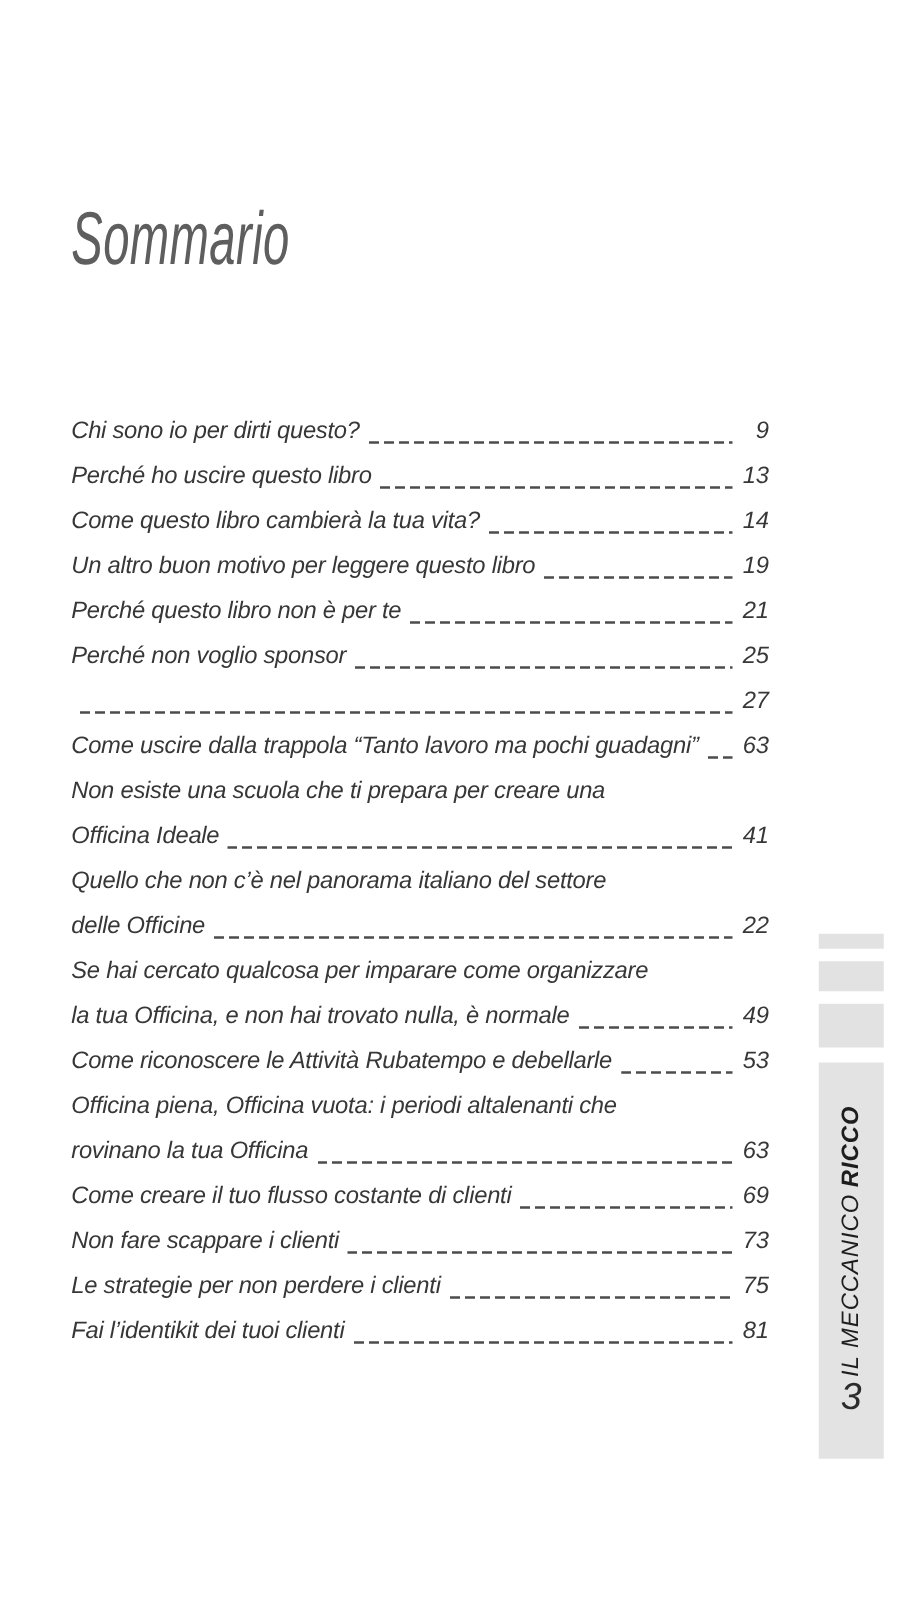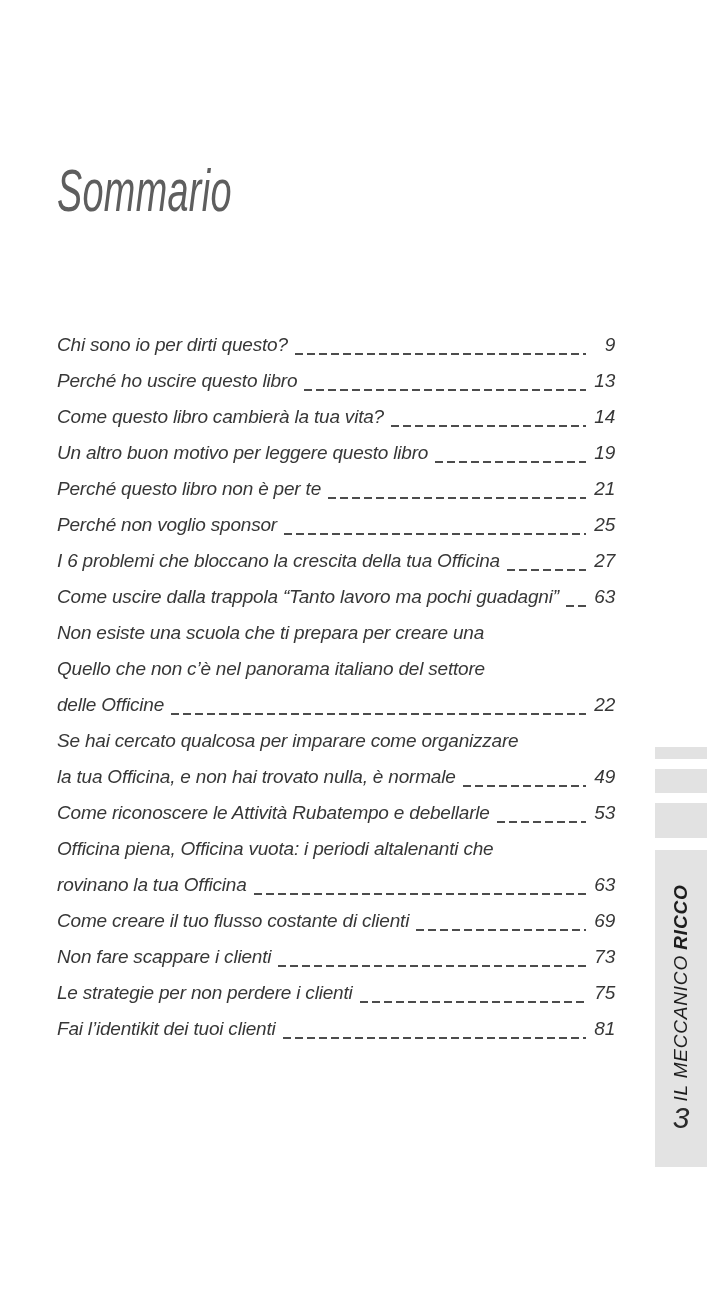--- a/index.html
+++ b/index.html
@@ -135,31 +135,35 @@
         <span class="toc-label">Perché questo libro non è per te</span>
         <span class="toc-leader"></span>
         <span class="toc-page">21</span>
       </div>
       <div class="toc-row">
         <span class="toc-label">Perché non voglio sponsor</span>
         <span class="toc-leader"></span>
         <span class="toc-page">25</span>
       </div>
       <div class="toc-row">
-        <span class="toc-label">I 6 problemi che bloccano la crescita della tua Officina</span>
         <span class="toc-leader"></span>
         <span class="toc-page">27</span>
       </div>
       <div class="toc-row">
         <span class="toc-label">Come uscire dalla trappola “Tanto lavoro ma pochi guadagni”</span>
         <span class="toc-leader"></span>
         <span class="toc-page">63</span>
       </div>
       <div class="toc-row">
         <span class="toc-label">Non esiste una scuola che ti prepara per creare una</span>
+      </div>
+      <div class="toc-row">
+        <span class="toc-label">Officina Ideale</span>
+        <span class="toc-leader"></span>
+        <span class="toc-page">41</span>
       </div>
       <div class="toc-row">
         <span class="toc-label">Quello che non c’è nel panorama italiano del settore</span>
       </div>
       <div class="toc-row">
         <span class="toc-label">delle Officine</span>
         <span class="toc-leader"></span>
         <span class="toc-page">22</span>
       </div>
       <div class="toc-row">

